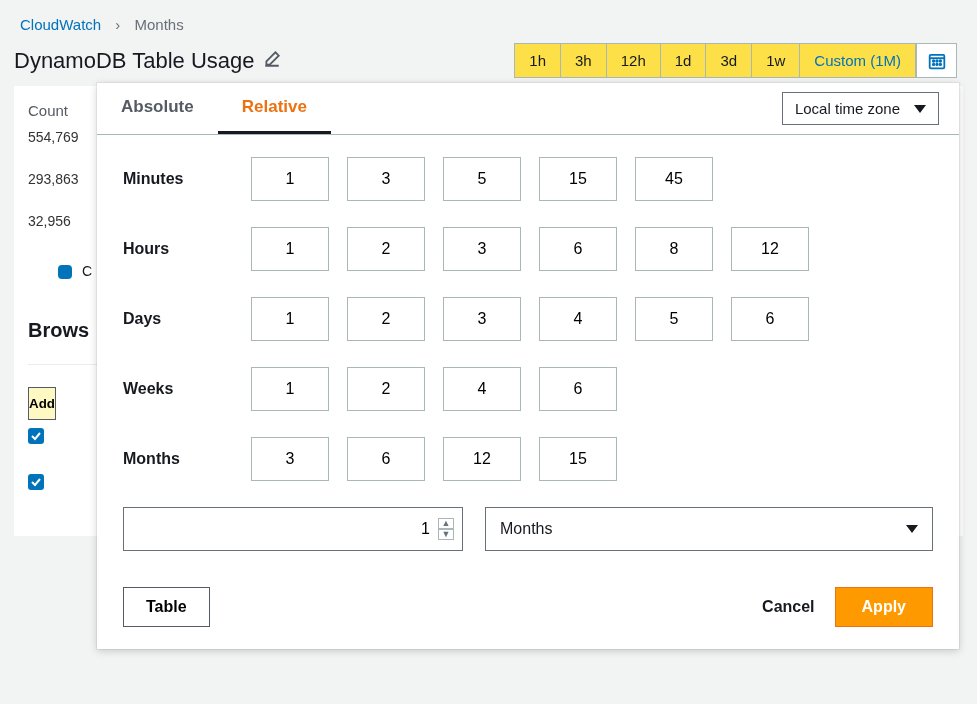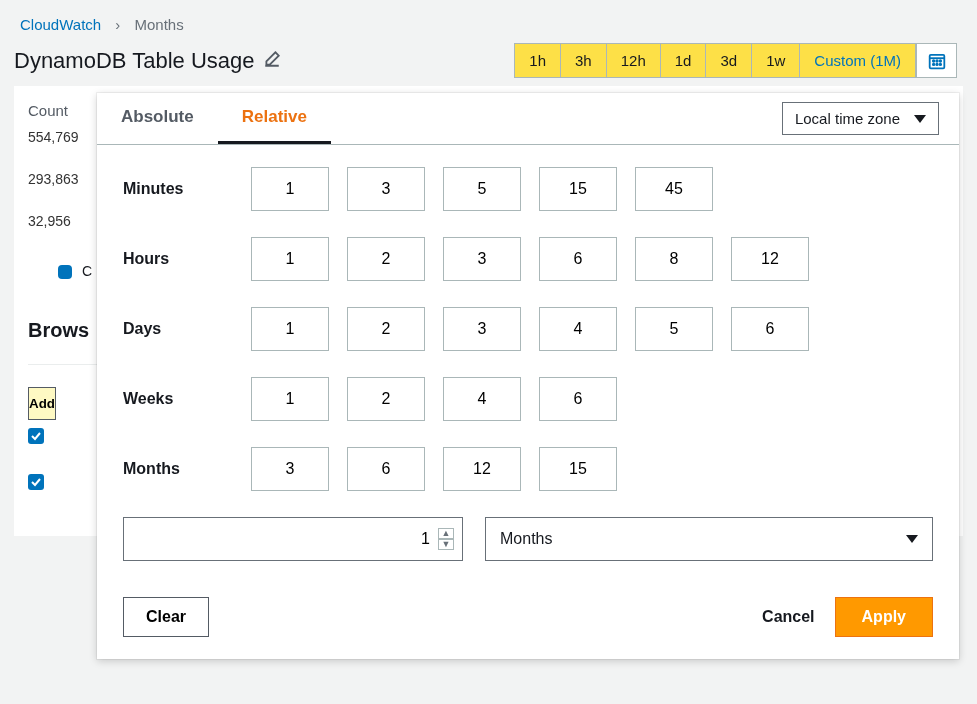--- a/index.html
+++ b/index.html
@@ -69,21 +69,21 @@
   .count-label { color: #545b64; margin-bottom: 10px; font-size: 15px; }
   .y-val { font-size: 14px; color: #333; margin-bottom: 26px; }
   .legend-dot { display:inline-block; width:14px; height:14px; border-radius:4px; background:#0073bb; margin-right:6px; vertical-align:middle;}
   .browse-title { font-size: 20px; font-weight: 700; margin: 40px 0 22px 0;}
   .add-btn { border:1px solid #545b64; padding:8px 0; font-weight:700; background:#fef9c3; cursor:pointer; margin-bottom:8px; }
   .chk { width:16px; height:16px; border-radius:3px; background:#0073bb; display:inline-flex; align-items:center; justify-content:center; color:#fff; margin-bottom:30px; }
 
   
   .popover {
     position: absolute;
-    top: 93px;
+    top: 83px;
     left: 97px;
     right: 18px;
     background: #fff;
     box-shadow: 0 2px 8px rgba(0,0,0,0.18), 0 0 0 1px rgba(0,0,0,0.05);
     z-index: 10;
   }
   .pop-tabs {
     display: flex;
     align-items: center;
     border-bottom: 1px solid #aab7b8;
@@ -295,18 +295,18 @@
         </div>
       </div>
       <div class="unit-select">
         <span>Months</span>
         <span class="tri-down"></span>
       </div>
     </div>
   </div>
 
   <div class="pop-footer">
-    <button class="clear-btn">Clear</button>
+    <button class="clear-btn">Table</button>
     <div class="spacer"></div>
     <button class="cancel-btn">Cancel</button>
     <button class="apply-btn">Apply</button>
   </div>
 </div>
 
 </body></html>

